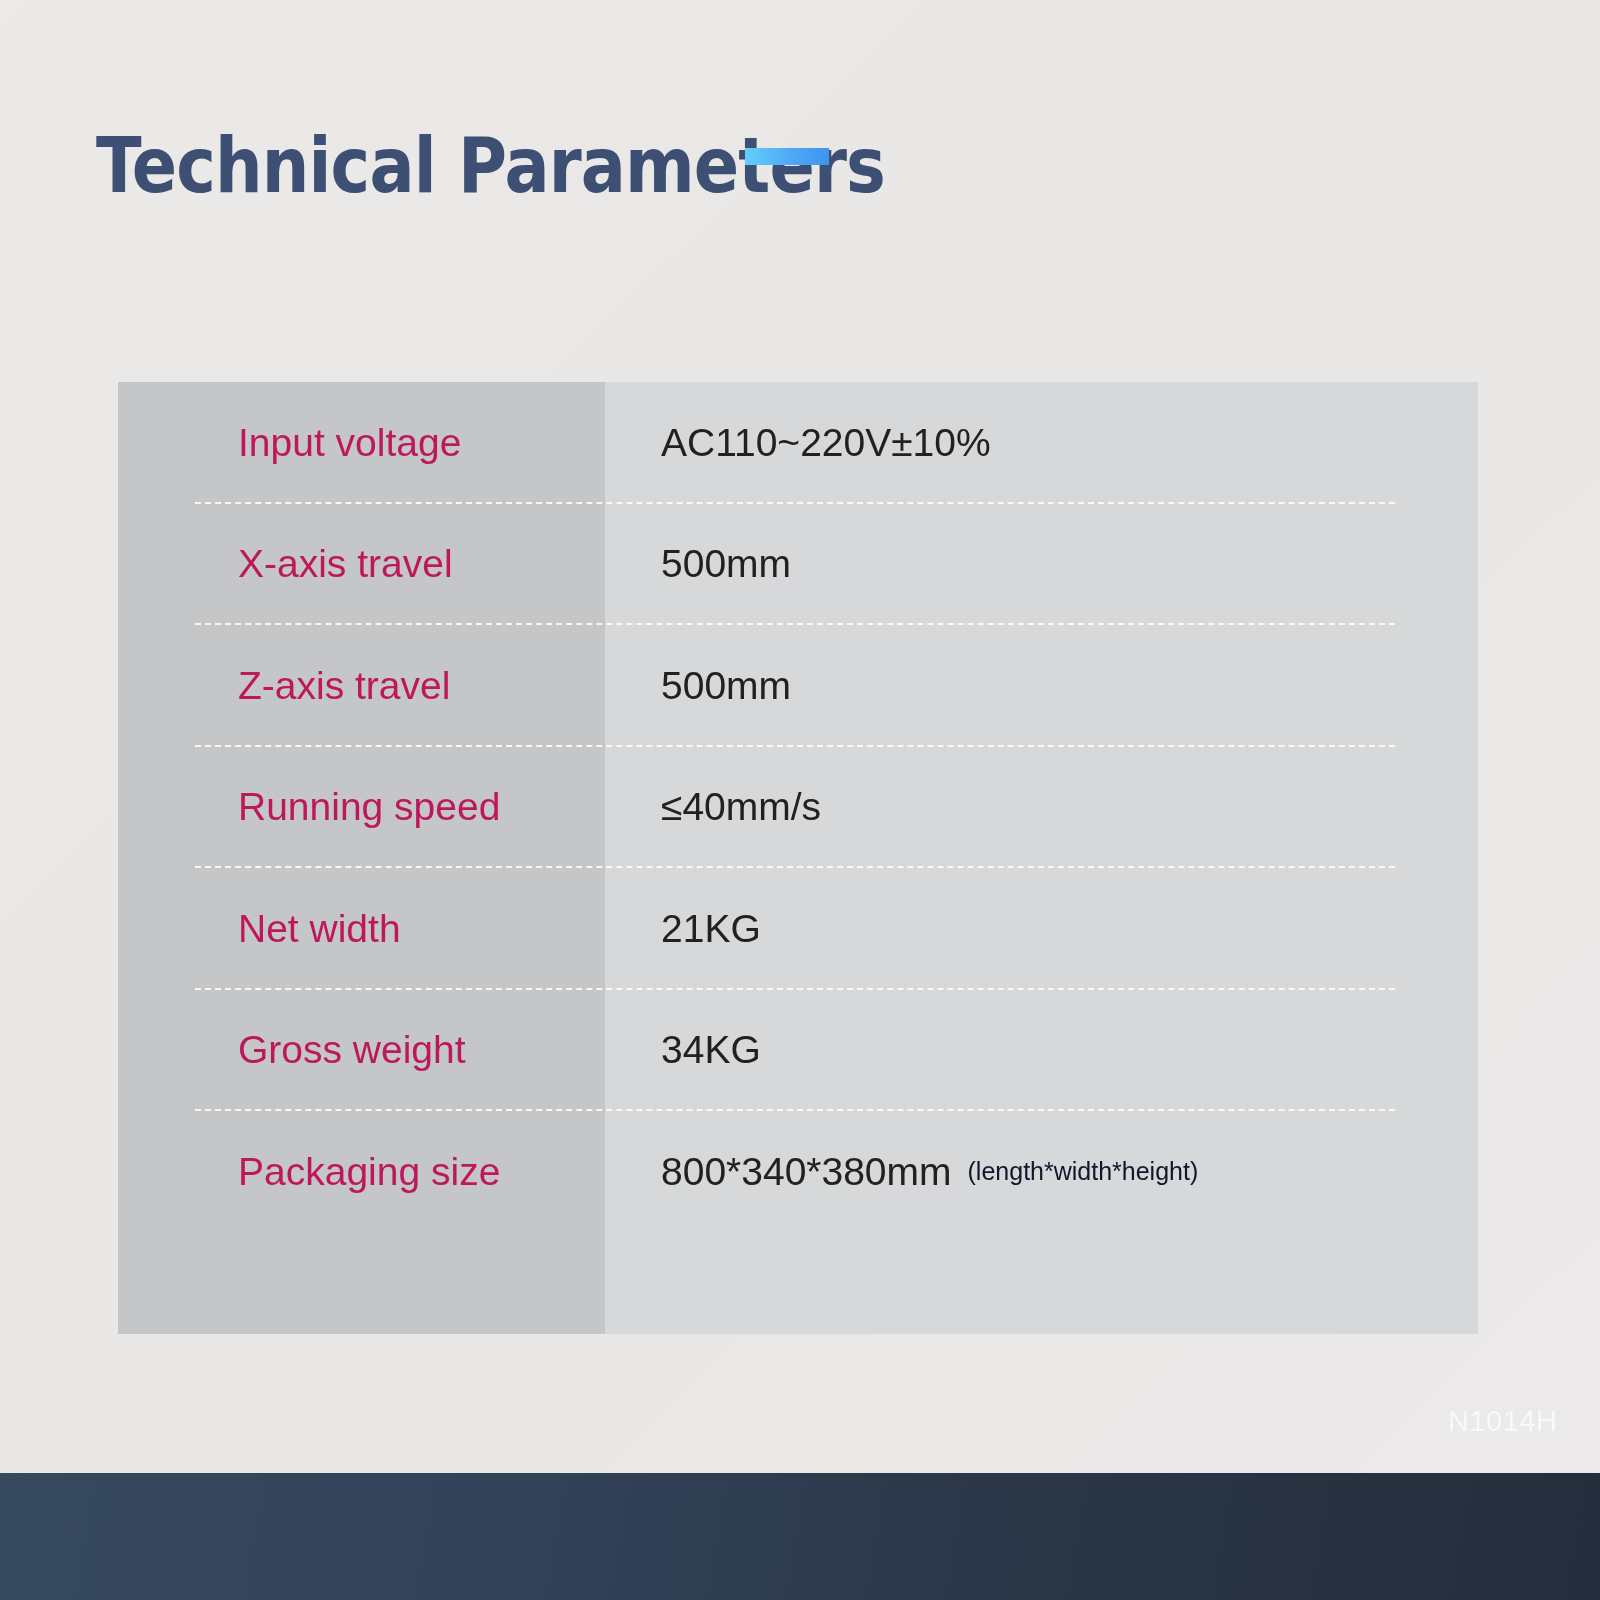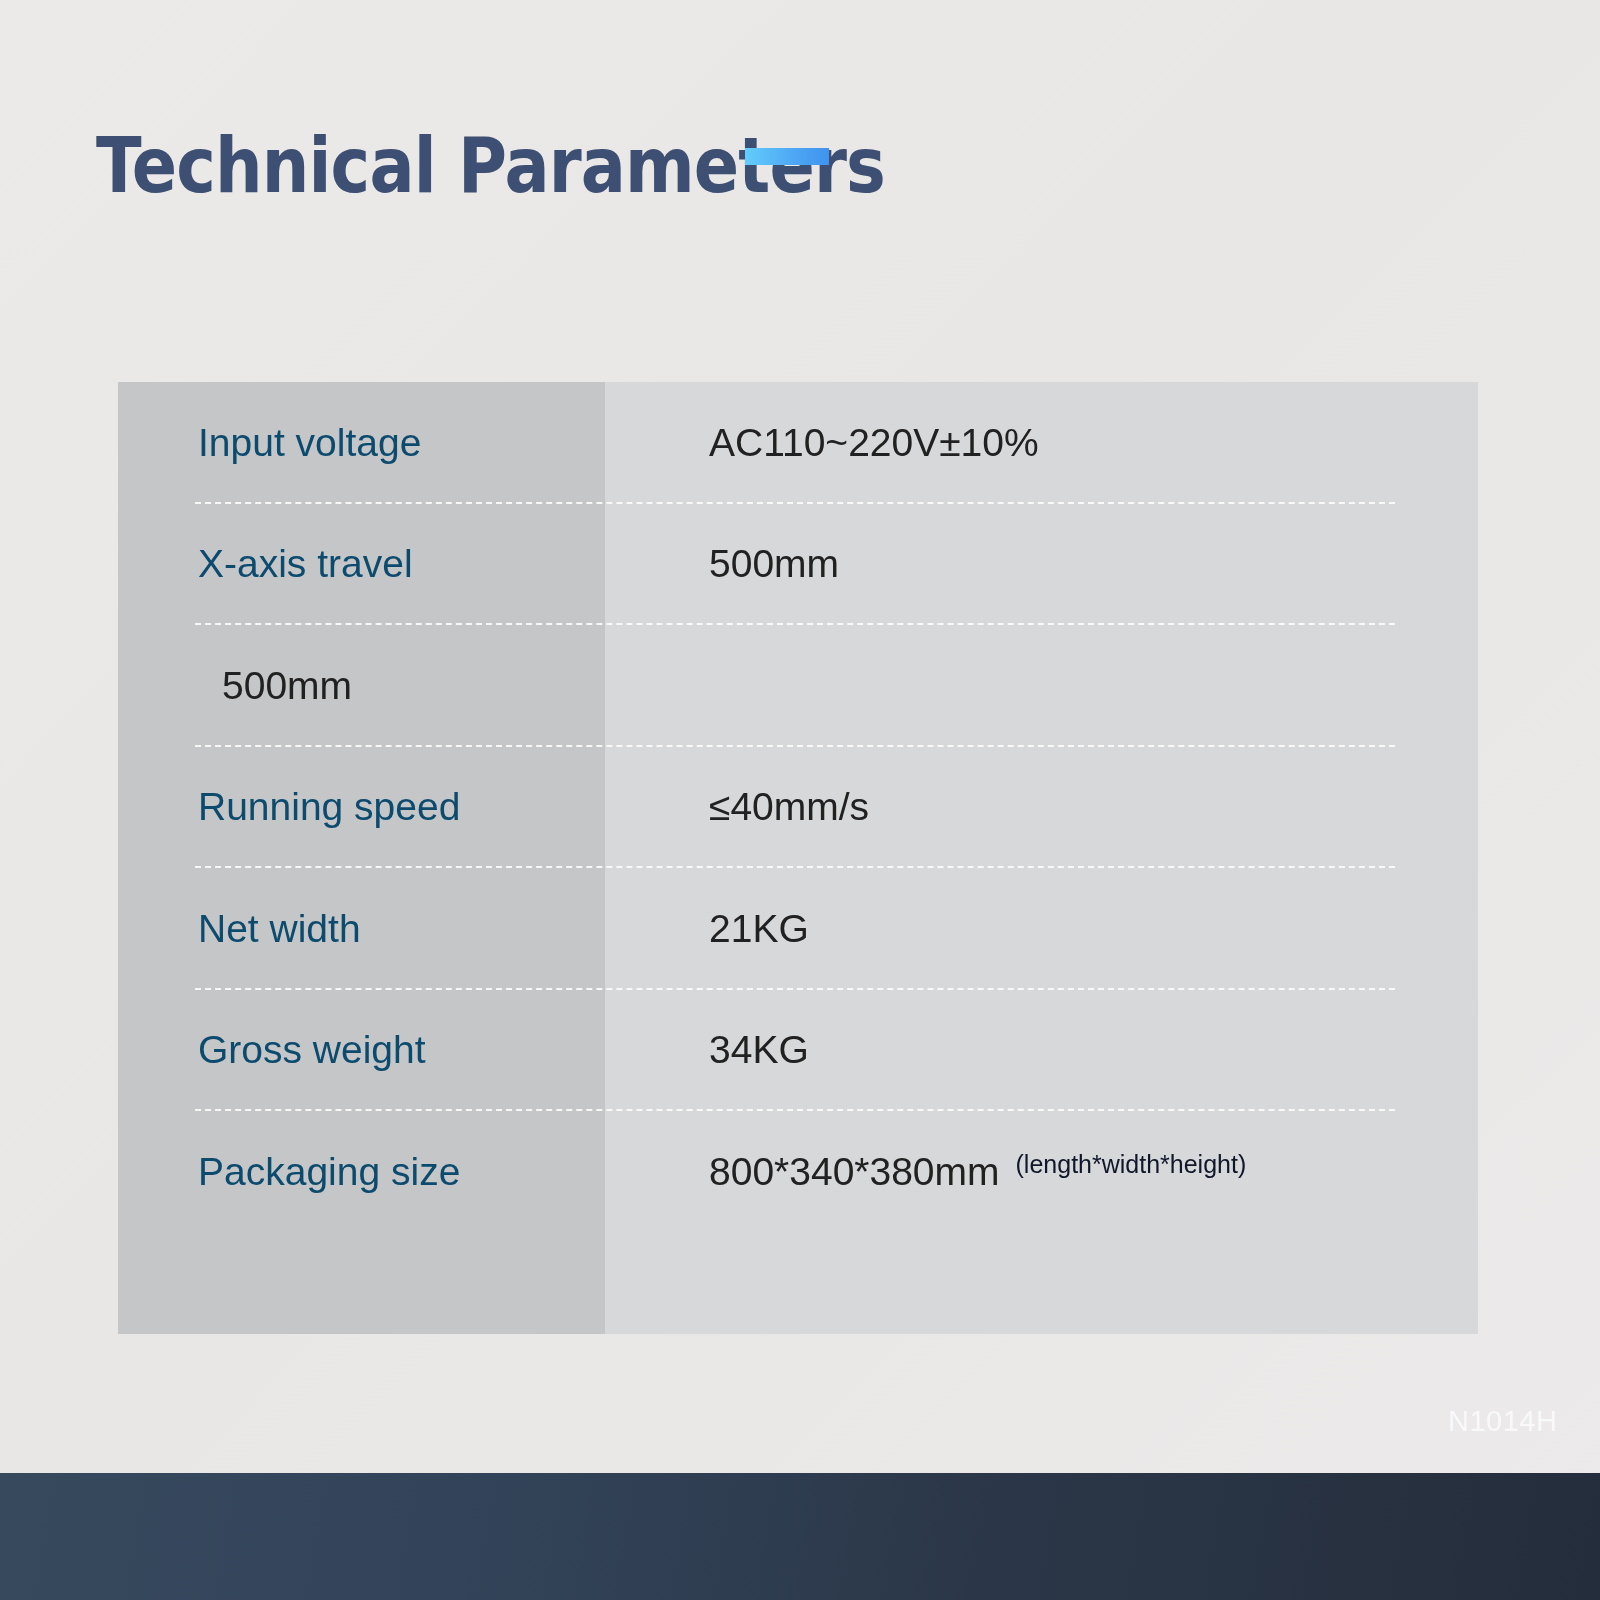--- a/index.html
+++ b/index.html
@@ -87,36 +87,36 @@
     right: 83px;
     bottom: 0;
     height: 0;
     border-top: 2px dashed rgba(255,255,255,0.85);
   }
   .spec-row:last-child .sep { display: none; }
 
   .cell-label {
     width: 487px;
     flex: 0 0 487px;
-    padding-left: 80px;
+    padding-left: 120px;
     box-sizing: border-box;
     font-size: 39px;
-    color: #0c4a6e;
+    color: #be185d;
     letter-spacing: 0px;
     white-space: nowrap;
   }
   .cell-value {
     flex: 1 1 auto;
-    padding-left: 104px;
+    padding-left: 56px;
     box-sizing: border-box;
     font-size: 39px;
     color: #212121;
     white-space: nowrap;
     display: flex;
-    align-items: flex-start;
+    align-items: center;
   }
   .value-note {
     font-size: 25px;
     color: #0f172a;
     margin-left: 16px;
   }
 
   
   .watermark {
     position: absolute;
@@ -166,20 +166,21 @@
       <div class="spec-row">
         <div class="cell-label">X-axis travel</div>
         <div class="cell-value">
           <span>500mm</span>
           <span class="value-note"></span>
         </div>
         <div class="sep"></div>
       </div>
 
       <div class="spec-row">
+        <div class="cell-label">Z-axis travel</div>
         <div class="cell-value">
           <span>500mm</span>
           <span class="value-note"></span>
         </div>
         <div class="sep"></div>
       </div>
 
       <div class="spec-row">
         <div class="cell-label">Running speed</div>
         <div class="cell-value">

